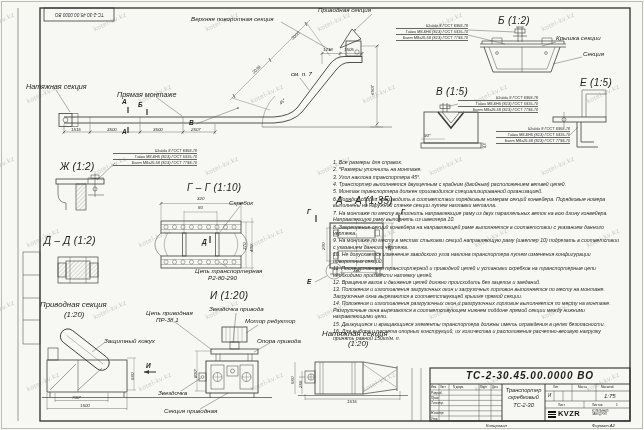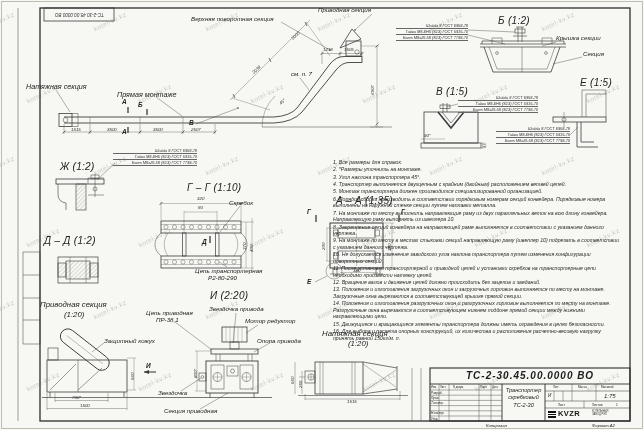--- a/index.html
+++ b/index.html
@@ -367,21 +367,21 @@
   <span class="lbl h8" style="left:336px;top:196px">А – А (1:35)</span>
   <span class="lbl mk" style="left:307px;top:209px">Г</span>
   <span class="lbl mk" style="left:401px;top:209px">Г</span>
   <span class="lbl d4 r90" style="left:322px;top:250px">200</span>
   <span class="lbl d4 r90" style="left:388px;top:251px">380</span>
   <span class="lbl d4" style="left:353px;top:268.5px">340</span>
   <span class="lbl mk" style="left:307px;top:279px">Е</span>
 
   <span class="lbl h8" style="left:44px;top:236px">Д – Д (1:2)</span>
 
-  <span class="lbl h8" style="left:210px;top:291px">И (2:20)</span>
+  <span class="lbl h8" style="left:210px;top:291px">И (1:20)</span>
 
   <span class="lbl h7b" style="left:40px;top:301px">Приводная секция</span>
   <span class="lbl h7b" style="left:64px;top:311px">(1:20)</span>
   <span class="lbl t6" style="left:146px;top:310px">Цепь приводная</span>
   <span class="lbl t6" style="left:156px;top:317px">ПР-38,1</span>
   <span class="lbl t6" style="left:104px;top:338px">Защитный кожух</span>
   <span class="lbl t6" style="left:209px;top:306px">Звездочка привода</span>
   <span class="lbl t6" style="left:245px;top:318px">Мотор редуктор</span>
   <span class="lbl t6" style="left:257px;top:338px">Опора привода</span>
   <span class="lbl t6" style="left:158px;top:390px">Звездочка</span>

